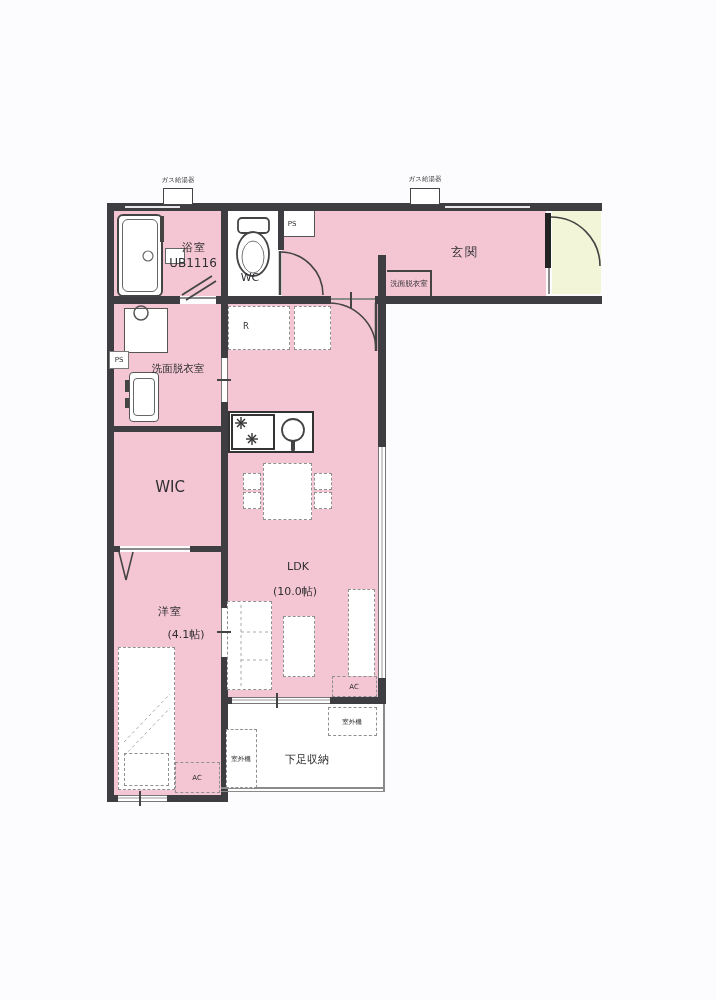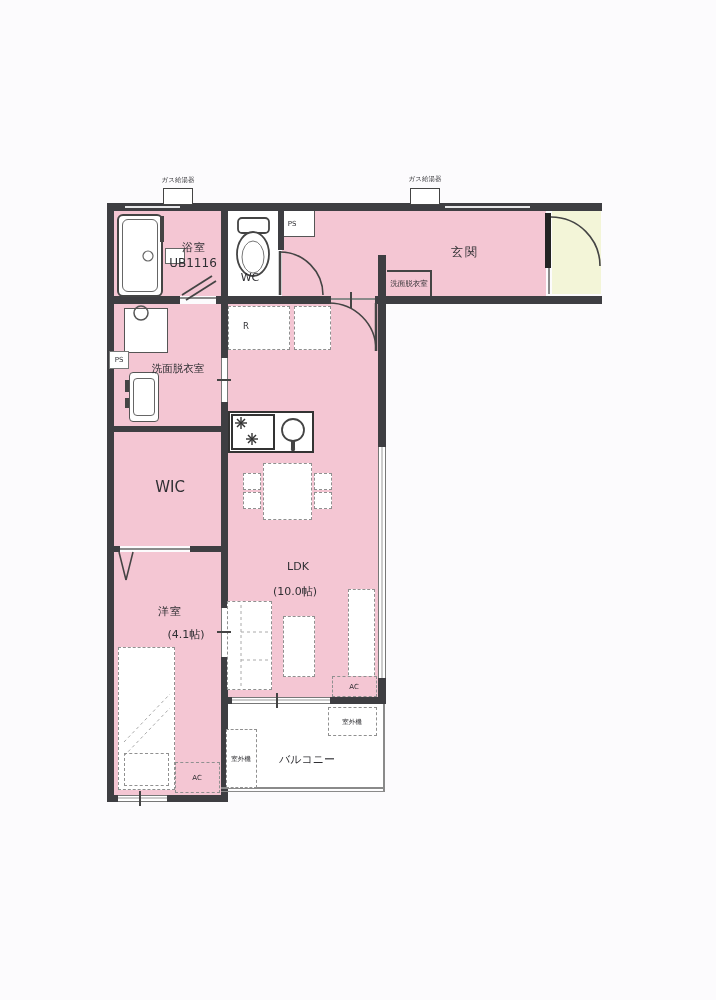--- a/index.html
+++ b/index.html
@@ -218,17 +218,17 @@
   <span class="lbl c" style="left:178px;top:362px;font-size:10.5px;margin-top:6px;">洗面脱衣室</span>
   <span class="lbl c" style="left:119px;top:360px;font-size:7px;">PS</span>
   <span class="lbl c" style="left:246px;top:326px;font-size:8.5px;">R</span>
   <span class="lbl c" style="left:170px;top:487px;font-size:15px;">WIC</span>
   <span class="lbl c" style="left:170px;top:611px;font-size:11px;letter-spacing:1px;">洋室</span>
   <span class="lbl c" style="left:170px;top:634px;font-size:11px;padding-left:32px;">(4.1帖)</span>
   <span class="lbl c" style="left:298px;top:566px;font-size:11px;">LDK</span>
   <span class="lbl c" style="left:295px;top:591px;font-size:11px;">(10.0帖)</span>
   <span class="lbl c" style="left:354px;top:687px;font-size:7px;">AC</span>
   <span class="lbl c" style="left:197px;top:778px;font-size:7px;">AC</span>
-  <span class="lbl c" style="left:307px;top:759px;font-size:11px;">バルコニー</span>
+  <span class="lbl c" style="left:307px;top:759px;font-size:11px;">下足収納</span>
   <span class="lbl c" style="left:352px;top:722px;font-size:6.5px;">室外機</span>
   <span class="lbl c" style="left:241px;top:759px;font-size:6.5px;">室外機</span>
 
 </div>
 
 </body></html>

